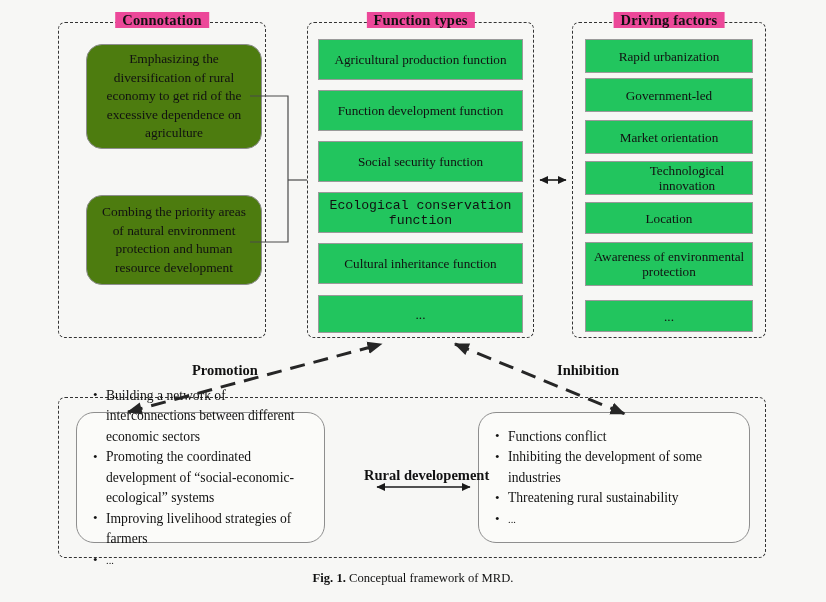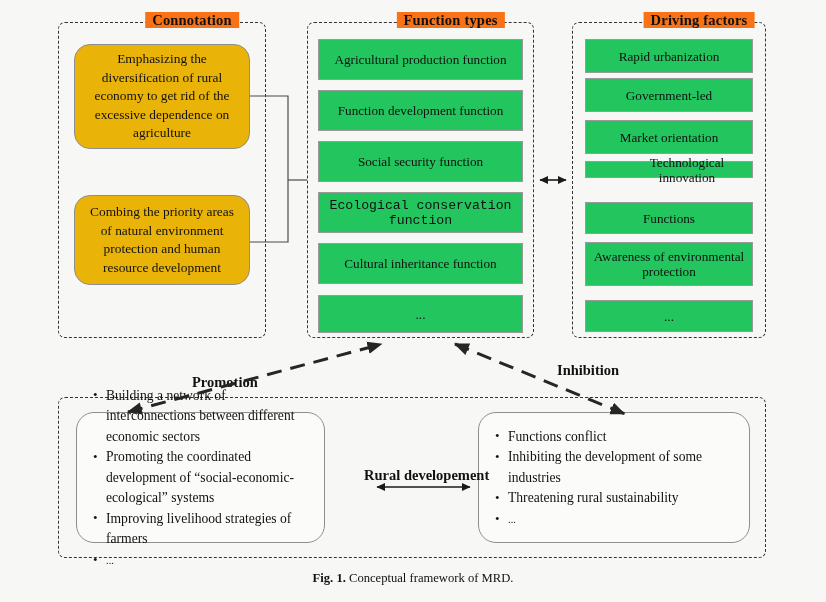--- a/index.html
+++ b/index.html
@@ -29,28 +29,27 @@
     border: 1.4px dashed #333;
     border-radius: 7px;
     box-sizing: border-box;
     background: transparent;
   }
   .group-title {
     position: absolute;
     top: -11px;
     left: 50%;
     transform: translateX(-50%);
-    background: #f97316;
+    background: #ec4899;
     padding: 0 7px;
     font-weight: bold;
     font-size: 14.5px;
     letter-spacing: .2px;
     white-space: nowrap;
     line-height: 16px;
-    margin-left: 30px;
   }
 
   #group-connotation { left: 58px;  top: 22px;  width: 208px; height: 316px; }
   #group-function    { left: 307px; top: 22px; width: 227px; height: 316px; }
   #group-driving     { left: 572px; top: 22px; width: 194px; height: 316px; }
   #group-outcomes    { left: 58px;  top: 397px; width: 708px; height: 161px; }
 
   
   .item-box {
     position: absolute;
@@ -65,28 +64,29 @@
     line-height: 15px;
     padding: 2px 4px;
   }
 
   
   .round-box {
     position: absolute;
     box-sizing: border-box;
     border: 1.1px solid #8e8e8e;
     border-radius: 16px;
-    background: #eab308;
+    background: #4d7c0f;
     display: flex;
     align-items: center;
     justify-content: center;
     text-align: center;
     font-size: 13.4px;
     line-height: 18.5px;
     padding: 6px 12px;
+    margin-left: 12px;
   }
 
   
   .bullet-box {
     position: absolute;
     box-sizing: border-box;
     border: 1.1px solid #8e8e8e;
     border-radius: 18px;
     background: #fbfbf9;
     padding: 12px 14px 10px 16px;
@@ -120,21 +120,21 @@
     line-height: 17px;
     text-align: center;
   }
   #label-rural {
     width: 120px;
     left: 364px;
     top: 466px;
     font-size: 14.5px;
     line-height: 19px;
   }
-  #label-promotion { left: 192px; top: 362px; margin-top: 12px; }
+  #label-promotion { left: 192px; top: 362px; }
   #label-inhibition { left: 557px; top: 362px; }
 
   
   #caption {
     position: absolute;
     left: 0;
     top: 571px;
     width: 826px;
     text-align: center;
     font-size: 12.6px;
@@ -168,22 +168,22 @@
   <div class="item-box" style="left:318px; top:192px; width:205px; height:41px;font-family:Liberation Mono, monospace;">Ecological conservation function</div>
   <div class="item-box" style="left:318px; top:243px; width:205px; height:41px;">Cultural inheritance function</div>
   <div class="item-box" style="left:318px; top:295px; width:205px; height:38px;">...</div>
 
   <div class="group" id="group-driving">
     <div class="group-title">Driving factors</div>
   </div>
   <div class="item-box" style="left:585px; top:78px;  width:168px; height:34px;">Government-led</div>
   <div class="item-box" style="left:585px; top:39px;  width:168px; height:34px;">Rapid urbanization</div>
   <div class="item-box" style="left:585px; top:120px; width:168px; height:34px;">Market orientation</div>
-  <div class="item-box" style="left:585px; top:161px; width:168px; height:17px;padding-left:40px;">Technological innovation</div>
-  <div class="item-box" style="left:585px; top:202px; width:168px; height:32px;">Functions</div>
+  <div class="item-box" style="left:585px; top:161px; width:168px; height:34px;padding-left:40px;">Technological innovation</div>
+  <div class="item-box" style="left:585px; top:202px; width:168px; height:32px;">Location</div>
   <div class="item-box" style="left:585px; top:242px; width:168px; height:44px;">Awareness of environmental protection</div>
   <div class="item-box" style="left:585px; top:300px; width:168px; height:32px;">...</div>
 
   <div class="group" id="group-outcomes"></div>
 
   <div class="bullet-box" id="box-promotion" style="left:76px; top:412px; width:249px; height:131px;">
     <ul class="bullet-list">
       <li>Building a network of interconnections between different economic sectors</li>
       <li>Promoting the coordinated development of “social-economic-ecological” systems</li>
       <li>Improving livelihood strategies of farmers</li>

